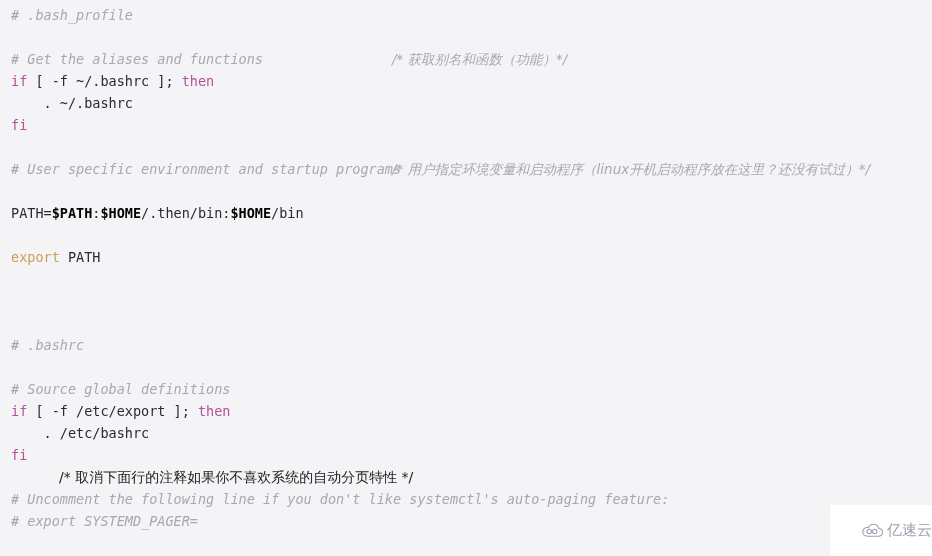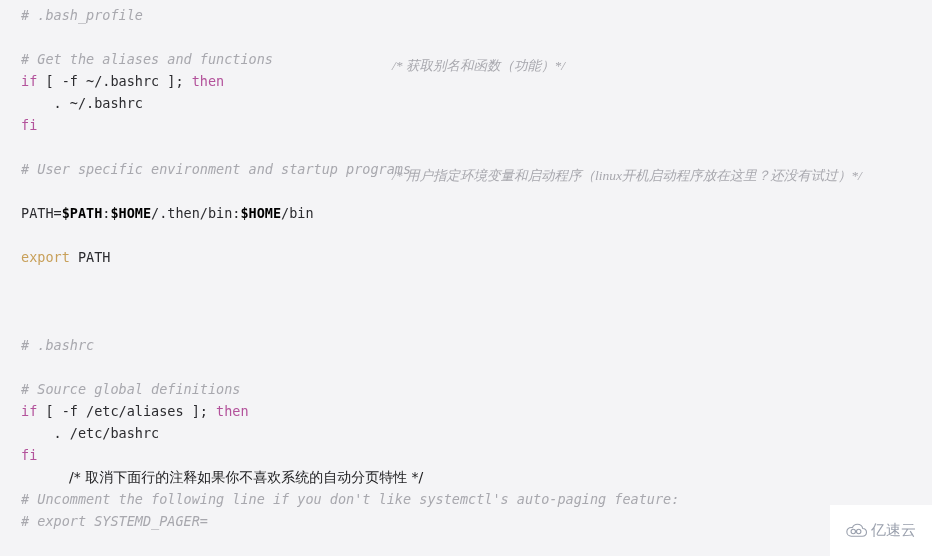--- a/index.html
+++ b/index.html
@@ -23,21 +23,21 @@
     padding-top: 4px;
     box-sizing: border-box;
   }
 
   .code-line {
     position: relative;
     height: 22px;
     line-height: 22px;
     font-size: 13.5px;
     white-space: pre;
-    padding-left: 21px;
+    padding-left: 11px;
     box-sizing: border-box;
   }
 
   
   .tok-comment {
     color: #a8a8ae;
     font-style: italic;
   }
   .tok-cn-comment {
     color: #a8a8ae;
@@ -62,37 +62,36 @@
     color: #000000;
     font-weight: bold;
   }
   .tok-plain {
     color: #2b2b2f;
   }
 
   
   .annot {
     position: absolute;
-    top: 7px;
+    top: 0;
     line-height: 22px;
     white-space: pre;
-    font-family: Liberation Serif, serif;
   }
 
   
   #watermark {
     position: absolute;
     right: 0;
     bottom: 0;
     width: 102px;
     height: 51px;
     background: #ffffff;
     display: flex;
     align-items: center;
-    justify-content: center;
+    justify-content: flex-end;
     gap: 3px;
   }
   #watermark .wm-text {
     color: #9aa0ad;
     font-family: "DejaVu Sans", "Liberation Sans", sans-serif;
     font-size: 15px;
     letter-spacing: 0px;
   }
   #watermark svg { display: block; }
 </style>
@@ -111,21 +110,21 @@
     <div class="code-line" id="line-9">&nbsp;</div>
     <div class="code-line" id="line-10"><span class="tok-plain">PATH=</span><span class="tok-var">$PATH</span><span class="tok-plain">:</span><span class="tok-var">$HOME</span><span class="tok-plain">/.then/bin:</span><span class="tok-var">$HOME</span><span class="tok-plain">/bin</span></div>
     <div class="code-line" id="line-11">&nbsp;</div>
     <div class="code-line" id="line-12"><span class="tok-builtin">export</span><span class="tok-plain"> PATH</span></div>
     <div class="code-line" id="line-13">&nbsp;</div>
     <div class="code-line" id="line-14">&nbsp;</div>
     <div class="code-line" id="line-15">&nbsp;</div>
     <div class="code-line" id="line-16"><span class="tok-comment"># .bashrc</span></div>
     <div class="code-line" id="line-17">&nbsp;</div>
     <div class="code-line" id="line-18"><span class="tok-comment"># Source global definitions</span></div>
-    <div class="code-line" id="line-19"><span class="tok-keyword">if</span><span class="tok-plain"> [ -f /etc/aliases ]; </span><span class="tok-keyword">then</span></div>
+    <div class="code-line" id="line-19"><span class="tok-keyword">if</span><span class="tok-plain"> [ -f /etc/export ]; </span><span class="tok-keyword">then</span></div>
     <div class="code-line" id="line-20"><span class="tok-plain">    . /etc/bashrc</span></div>
     <div class="code-line" id="line-21"><span class="tok-keyword">fi</span></div>
     <div class="code-line" id="line-22"><span class="tok-cn-dark">/* 取消下面行的注释如果你不喜欢系统的自动分页特性 */</span></div>
     <div class="code-line" id="line-23"><span class="tok-comment"># Uncomment the following line if you don't like systemctl's auto-paging feature:</span></div>
     <div class="code-line" id="line-24"><span class="tok-comment"># export SYSTEMD_PAGER=</span></div>
     <div class="code-line" id="line-25">&nbsp;</div>
     <div class="code-line" id="line-26"><span class="annot tok-cn-comment" style="left: 355px;">/* 用户指定的别名和函数（功能）*/</span></div>
   </div>
 
 <div id="watermark">

